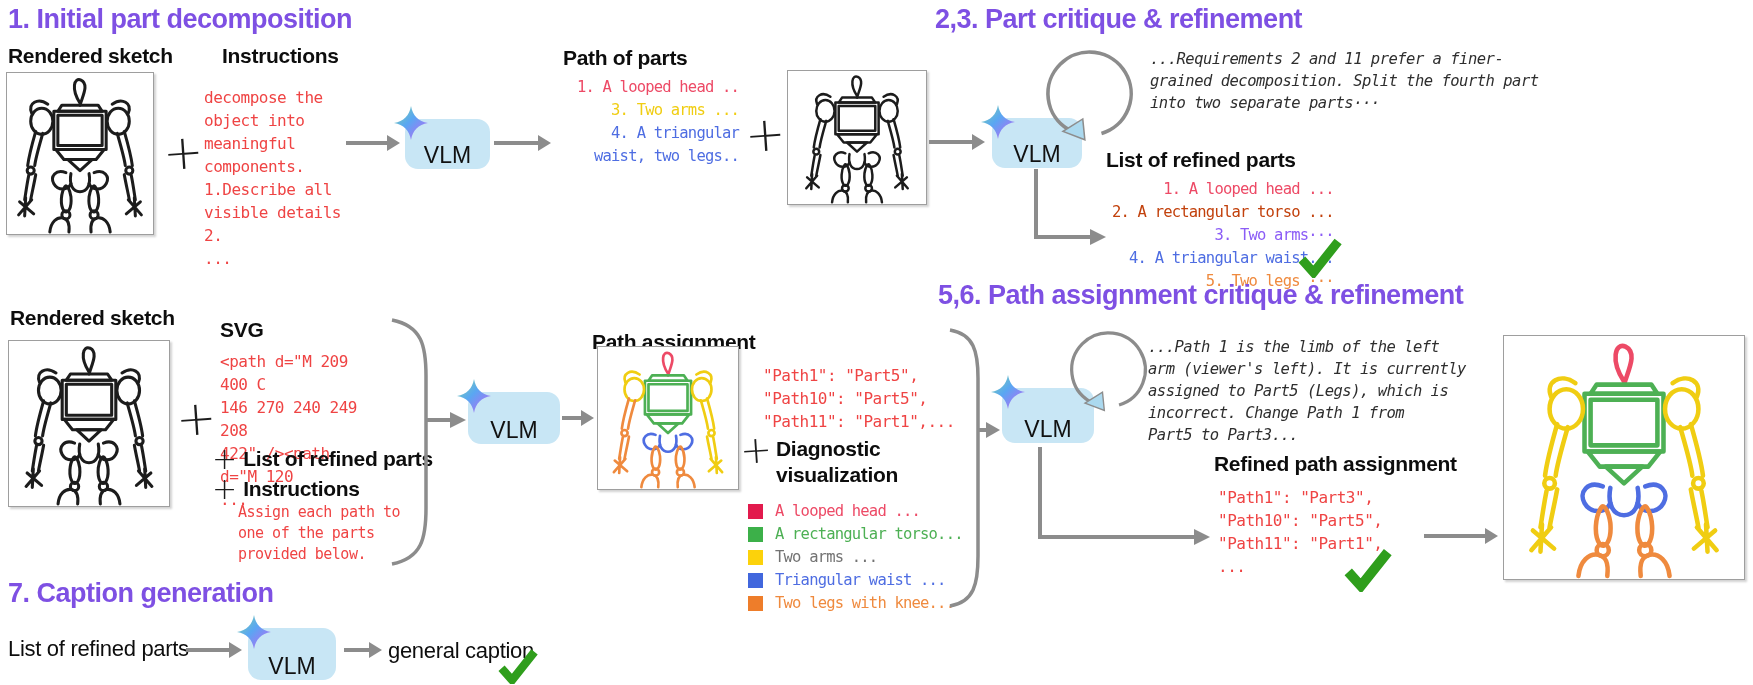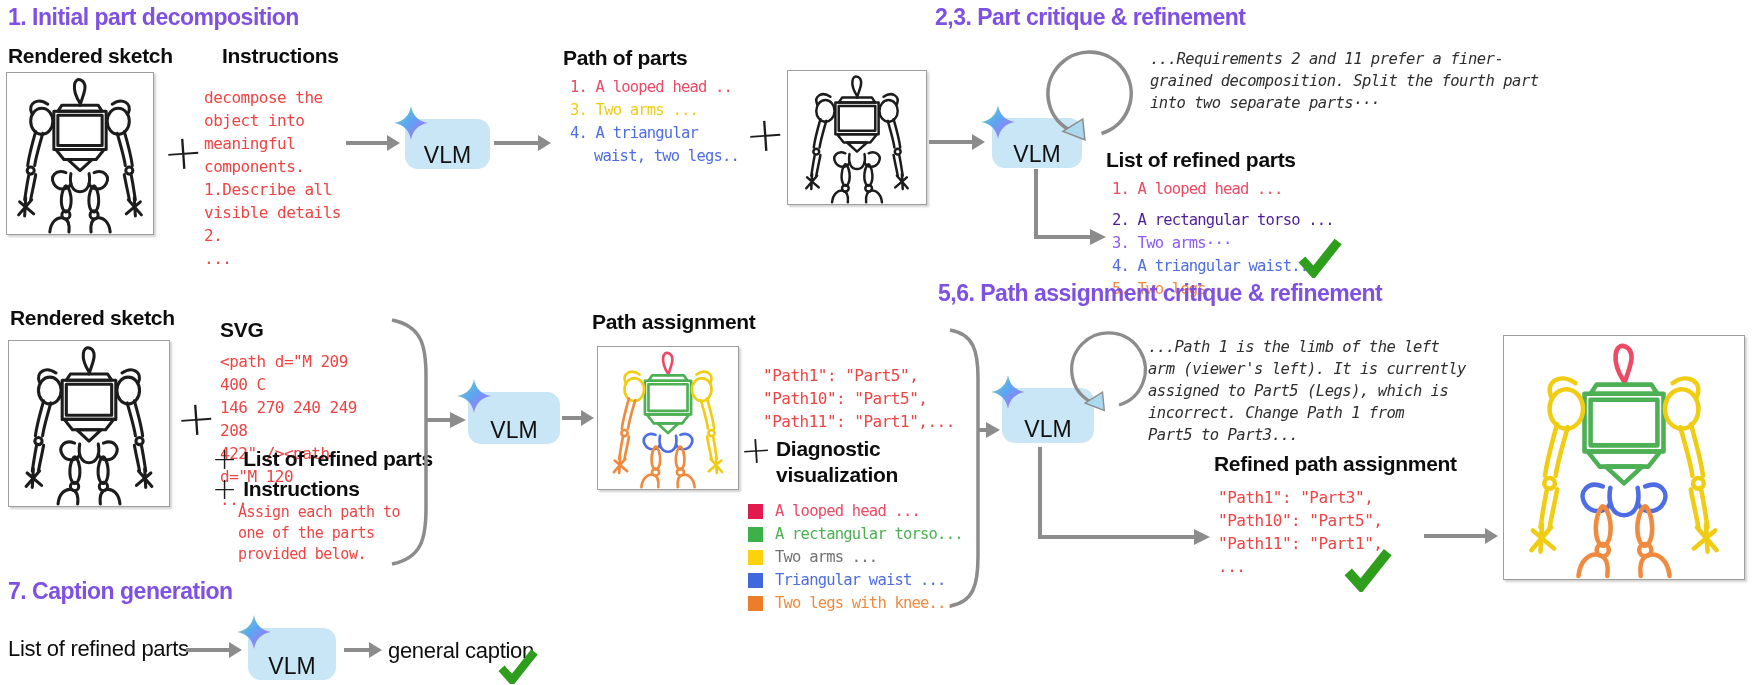--- a/index.html
+++ b/index.html
@@ -1,26 +1,26 @@
 <!DOCTYPE html>
 <html style="--c-purple: #7e50e3; --c-part_red: #ed4a66; --c-part_green: #4db054; --c-part_yellow: #f0cd12; --c-part_blue: #4e6de2; --c-part_orange: #ef8a3e; --c-legend_red_square: #e21a4d; --c-vlm_bg: #c8e6f5; --c-arrow_gray: #8c8c8c; --c-check_green: #2f9e1c; --c-sketch_ink: #1c1c1c;"><head>
 <meta charset="utf-8">
 <style>
   html,body{margin:0;padding:0;background:#fff;}
   #canvas{position:relative;width:1753px;height:685px;background:#fff;overflow:hidden;
           font-family:"Liberation Sans",sans-serif;color:#111;}
   .abs{position:absolute;}
-  .sec-title{font-size:23px;font-weight:bold;color:var(--c-purple);letter-spacing:-0.5px;white-space:nowrap;}
+  .sec-title{font-size:27px;font-weight:bold;color:var(--c-purple);letter-spacing:-0.5px;white-space:nowrap;}
   .lbl{font-size:21px;font-weight:600;color:#0d0d0d;letter-spacing:-0.3px;white-space:nowrap;}
   .lbl2{font-size:21px;font-weight:600;color:#0d0d0d;letter-spacing:-0.3px;white-space:pre-line;line-height:26px;}
   .hand{font-family:"DejaVu Sans Mono",monospace;font-size:16px;line-height:23px;color:#ef4444;
         white-space:pre-line;letter-spacing:-0.5px;}
   .hand-italic{font-family:"DejaVu Sans Mono",monospace;font-style:italic;font-size:15.5px;line-height:22px;
         color:#2e2e2e;white-space:pre-line;letter-spacing:-0.5px;}
-  .parts{font-family:"DejaVu Sans Mono",monospace;font-size:15.5px;line-height:23px;letter-spacing:-0.8px;}
+  .parts{font-family:"DejaVu Sans Mono",monospace;font-size:15.5px;line-height:23px;letter-spacing:-0.8px;text-align:right;}
   .parts > div{white-space:pre-line;padding-left:24px;text-indent:-24px;}
   .sketch-box{background:#fff;border:1px solid #9e9e9e;box-shadow:2px 2px 2px rgba(0,0,0,.18);}
   .sketch-box svg{width:100%;height:100%;}
   .vlm-box{background:var(--c-vlm_bg);border-radius:13px;display:flex;align-items:flex-end;justify-content:center;
            font-size:23px;color:#111;letter-spacing:0;}
   .vlm-box .spark{position:absolute;left:-11px;top:-13px;width:34px;height:34px;}
   .plus-big{font-size:48px;font-weight:300;color:#1c1c1c;transform:rotate(-4deg);font-family:"DejaVu Sans",sans-serif;}
   .plus-inline{font-size:30px;font-weight:300;color:#1c1c1c;font-family:"DejaVu Sans",sans-serif;margin-right:6px;vertical-align:-3px;}
   .harrow{position:absolute;height:4px;background:var(--c-arrow_gray);}
   .harrow::after{content:'';position:absolute;right:-12px;top:50%;transform:translateY(-50%);
@@ -194,21 +194,21 @@
   <svg class="abs" style="left:1035px;top:42px" width="108" height="104" viewBox="0 0 100 100">
     <path class="loop-arc" d="M62 88 A40 40 0 1 0 30 84"></path>
     <polygon class="loop-head" points="44,74 46,94 25,86"></polygon>
   </svg>
   <div class="abs hand-italic" style="left:1150px;top:48px">...Requirements 2 and 11 prefer a finer-
 grained decomposition. Split the fourth part
 into two separate parts···</div>
   <div class="abs lbl" style="left:1106px;top:148px">List of refined parts</div>
   <div class="abs parts" style="left:1112px;top:178px">
     <div style="color: rgb(237, 74, 102);">1. A looped head ...</div>
-    <div style="color: #4c1d95; margin-top: 8px;">2. A rectangular torso ...</div>
+    <div style="color: #c2410c;">2. A rectangular torso ...</div>
     <div style="color: #8b5cf6;">3. Two arms···</div>
     <div style="color: rgb(78, 109, 226);">4. A triangular waist...</div>
     <div style="color: rgb(239, 138, 62);">5. Two legs ···</div>
   </div>
   <div class="abs check" style="left:1298px;top:236px">
     <svg width="44" height="42" viewBox="0 0 34 30">
         <polyline points="3,17 12,27 31,3" fill="none" stroke="var(--c-check_green)" stroke-width="7"></polyline>
       </svg>
   </div>
   <svg class="abs" style="left:1032px;top:169px" width="80" height="80">
@@ -286,21 +286,21 @@
     <path class="conn" d="M38 104 L62 104"></path>
     <polygon points="62,96 62,112 78,104" fill="var(--c-arrow_gray)"></polygon>
   </svg>
   <div class="abs vlm-box" style="left:468px;top:392px;width:92px;height:52px">
     <svg class="spark" viewBox="0 0 24 24">
         <path d="M12 0C13.2 6.8 17.2 10.8 24 12 17.2 13.2 13.2 17.2 12 24 10.8 17.2 6.8 13.2 0 12 6.8 10.8 10.8 6.8 12 0Z" fill="url(#sparkGrad)"></path>
       </svg>
     <span>VLM</span>
   </div>
   <div class="harrow" style="left:562px;top:416px;width:20px"></div>
-  <div class="abs lbl" style="left:592px;top:310px">Path assignment</div>
+  <div class="abs lbl" style="left:592px;top:330px">Path assignment</div>
   <div class="abs sketch-box" style="left:597px;top:346px;width:140px;height:142px">
   <svg class="robot assigned" viewBox="0 0 140 160" preserveAspectRatio="xMidYMid meet">
     <g class="p-head">
       <path d="M70 30 C61 16 64 4 71 7 C79 11 73 22 70 32"></path>
     </g>
     <g class="p-torso">
       <path d="M52 32 L88 32 L92 38 L48 38 Z"></path>
       <rect x="44" y="38" width="52" height="38"></rect>
       <rect x="48" y="42" width="44" height="30"></rect>
       <path d="M46 76 L94 76 L86 86 L54 86 Z"></path>

